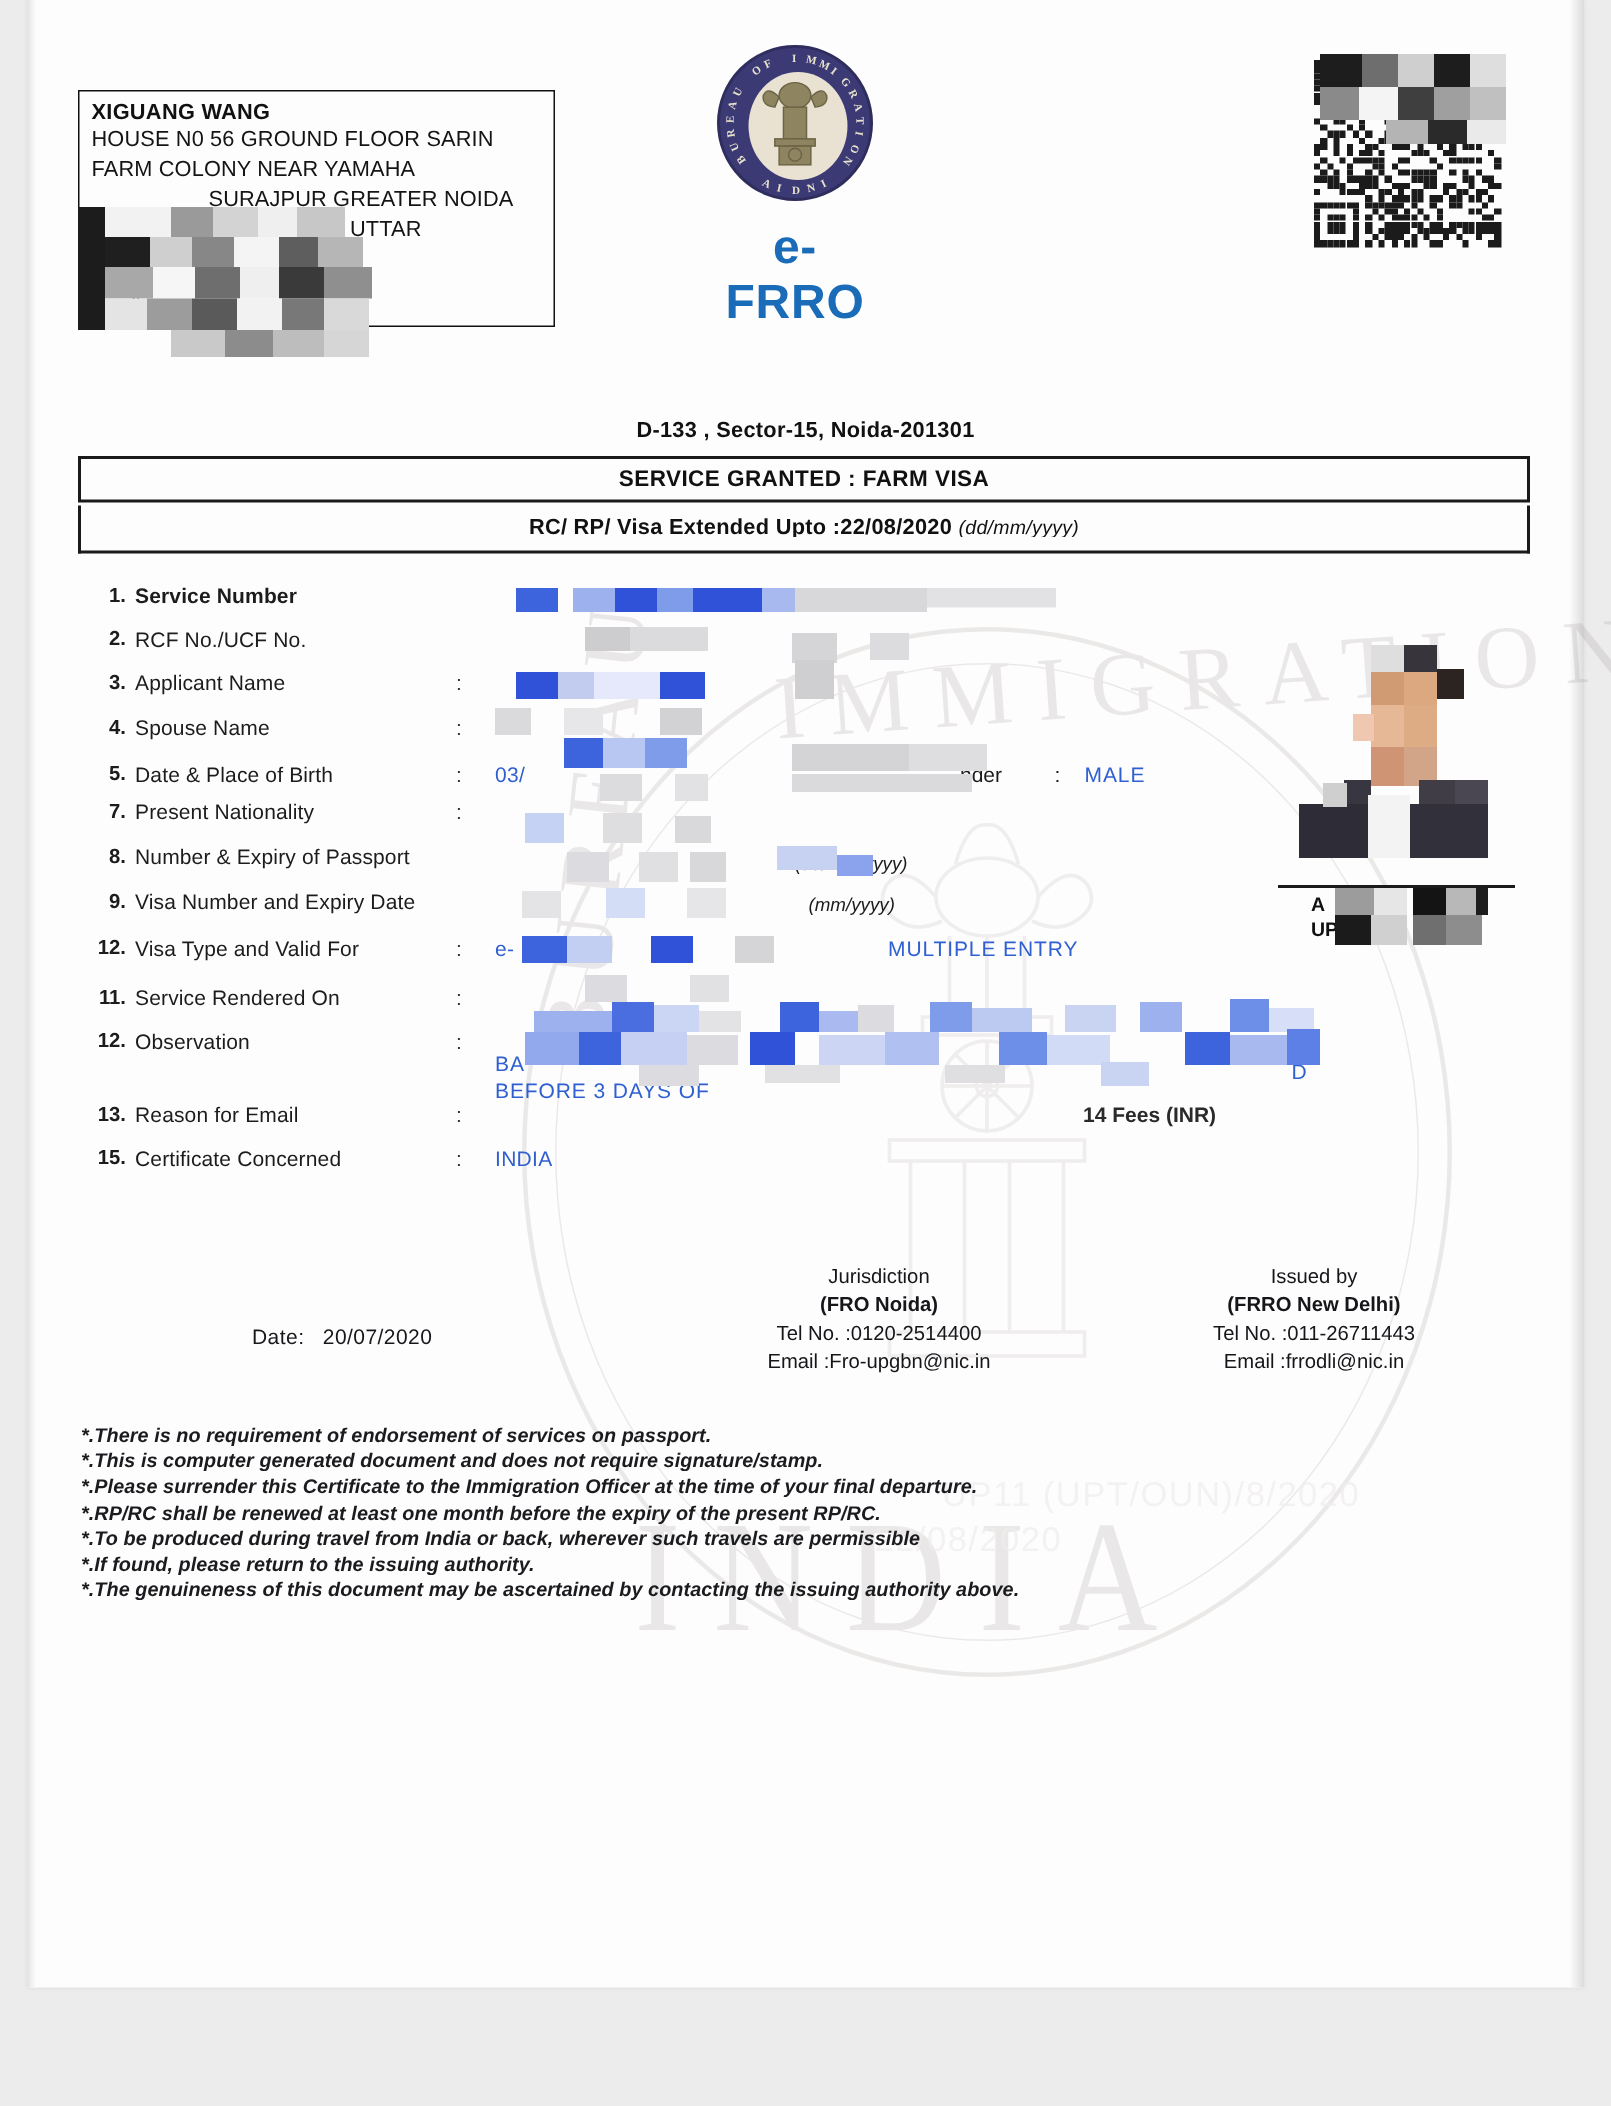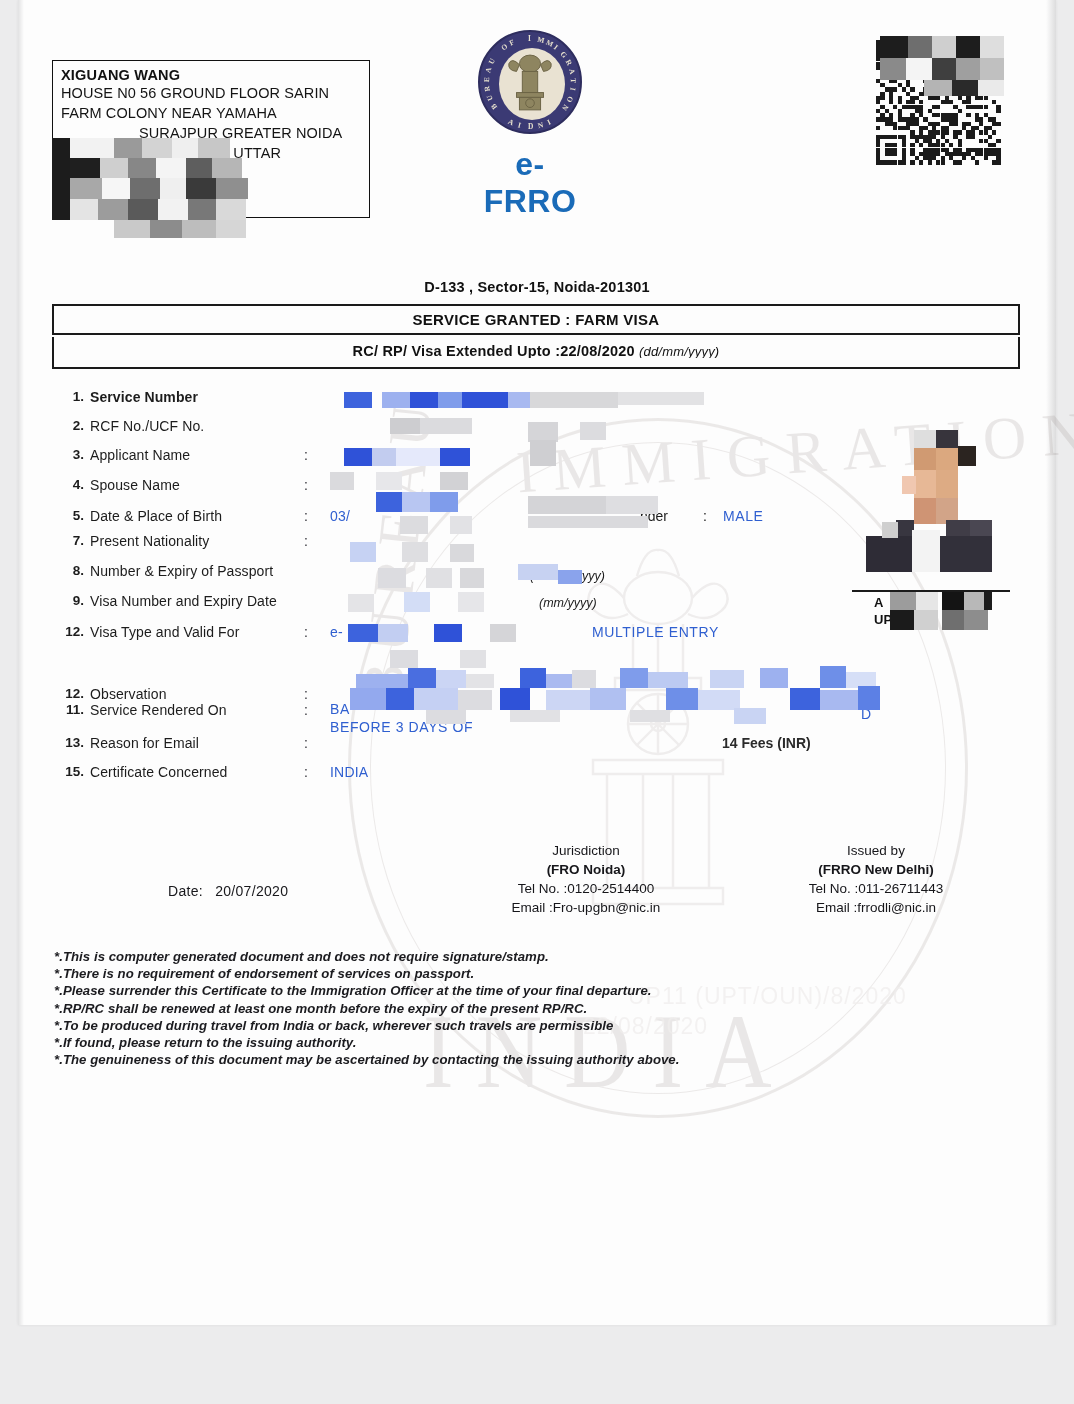--- a/index.html
+++ b/index.html
@@ -839,21 +839,21 @@
         <div class="frow" style="top: 593px;">
           <span class="fnum">9.</span>
           <span class="flabel">Visa Number and Expiry Date</span>
         </div>
         <div class="frow" style="top: 624px;">
           <span class="fnum">12.</span>
           <span class="flabel">Visa Type and Valid For</span>
           <span class="fcolon">:</span>
           <span class="fval">e-</span>
         </div>
-        <div class="frow" style="top: 657px; margin-top: 45px;">
+        <div class="frow" style="top: 657px;">
           <span class="fnum">11.</span>
           <span class="flabel">Service Rendered On</span>
           <span class="fcolon">:</span>
         </div>
         <div class="frow" style="top: 686px;">
           <span class="fnum">12.</span>
           <span class="flabel">Observation</span>
           <span class="fcolon">:</span>
         </div>
         <div class="frow" style="top: 735px;">
@@ -1022,22 +1022,22 @@
     </div>
 
     <div class="foot" style="left:760px;top:841px;width:232px;">
       <div>Issued by</div>
       <div class="bb">(FRRO New Delhi)</div>
       <div>Tel No. :011-26711443</div>
       <div>Email :frrodli@nic.in</div>
     </div>
 
     <div class="notes" id="notes">
+        <div class="note">*.There is no requirement of endorsement of services on passport.</div>
         <div class="note">*.This is computer generated document and does not require signature/stamp.</div>
-        <div class="note">*.There is no requirement of endorsement of services on passport.</div>
         <div class="note">*.Please surrender this Certificate to the Immigration Officer at the time of your final departure.</div>
         <div class="note">*.RP/RC shall be renewed at least one month before the expiry of the present RP/RC.</div>
         <div class="note">*.To be produced during travel from India or back, wherever such travels are permissible</div>
         <div class="note">*.If found, please return to the issuing authority.</div>
         <div class="note">*.The genuineness of this document may be ascertained by contacting the issuing authority above.</div>
       </div>
 
   </div>
 </div>
 

